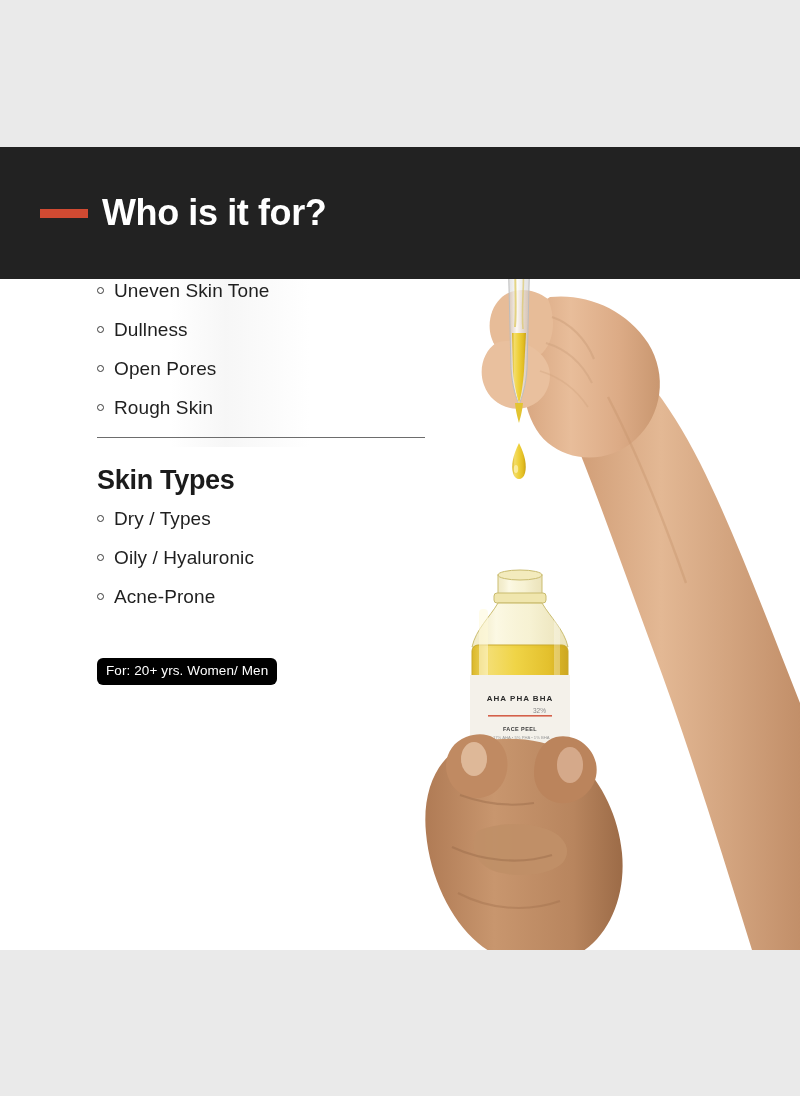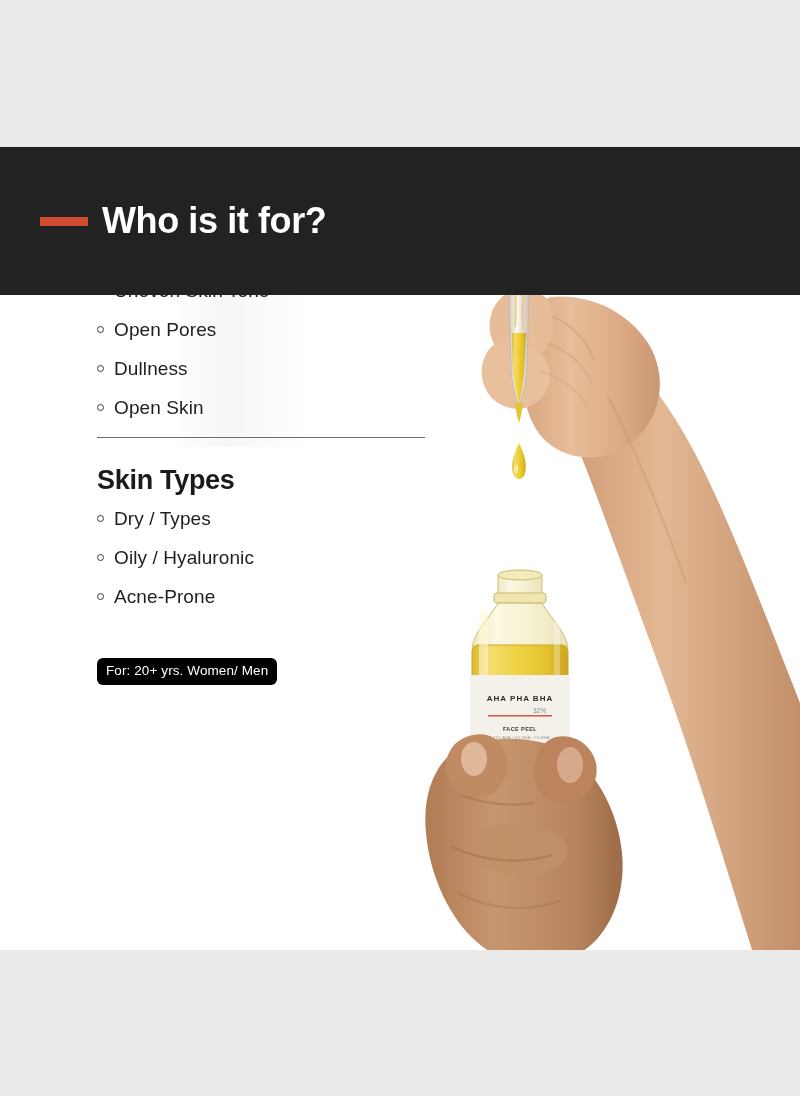--- a/index.html
+++ b/index.html
@@ -44,21 +44,21 @@
     background: linear-gradient(90deg, rgba(246,246,246,0) 0%, rgba(245,245,245,.85) 40%, rgba(250,250,250,0) 100%);
     pointer-events: none;
   }
 
   
   .header-band {
     position: absolute;
     left: 0;
     top: 147px;
     width: 800px;
-    height: 148px;
+    height: 132px;
     background: #222222;
     display: flex;
     align-items: center;
     z-index: 6;
   }
   .header-rule {
     width: 48px;
     height: 9px;
     background: #d04a32;
     margin-left: 40px;
@@ -329,29 +329,29 @@
       <li>
         <span class="ring"></span>
         <span>Uneven Texture</span>
       </li>
       <li>
         <span class="ring"></span>
         <span>Uneven Skin Tone</span>
       </li>
       <li>
         <span class="ring"></span>
+        <span>Dullness</span>
+      </li>
+      <li>
+        <span class="ring"></span>
         <span>Open Pores</span>
       </li>
       <li>
         <span class="ring"></span>
-        <span>Dullness</span>
-      </li>
-      <li>
-        <span class="ring"></span>
-        <span>Open Skin</span>
+        <span>Rough Skin</span>
       </li>
     </ul>
 
     <div class="divider"></div>
 
     <h2 class="section-title">Skin Types</h2>
     <ul class="bullet-list">
       <li>
         <span class="ring"></span>
         <span>Dry / Types</span>

